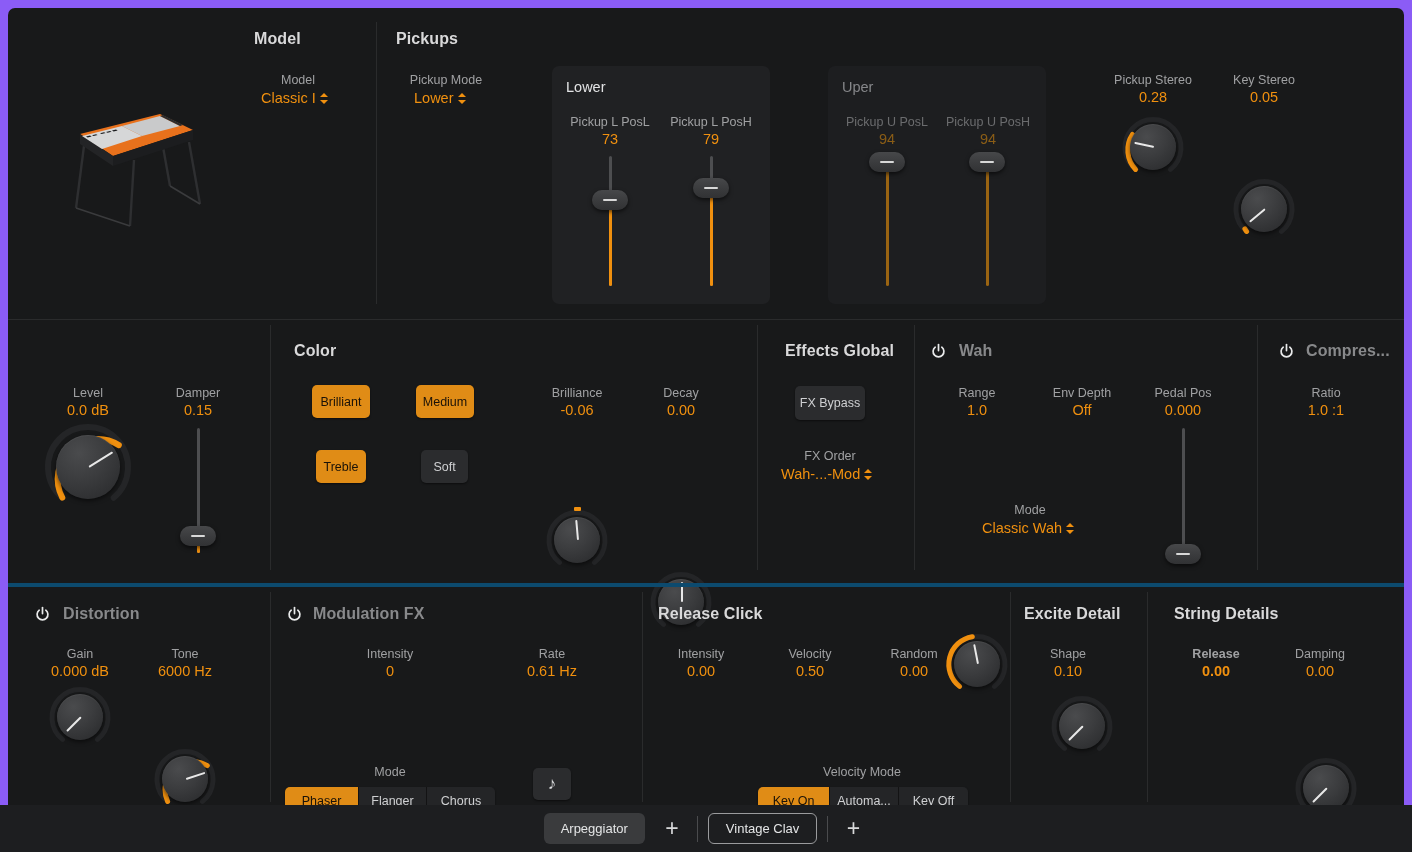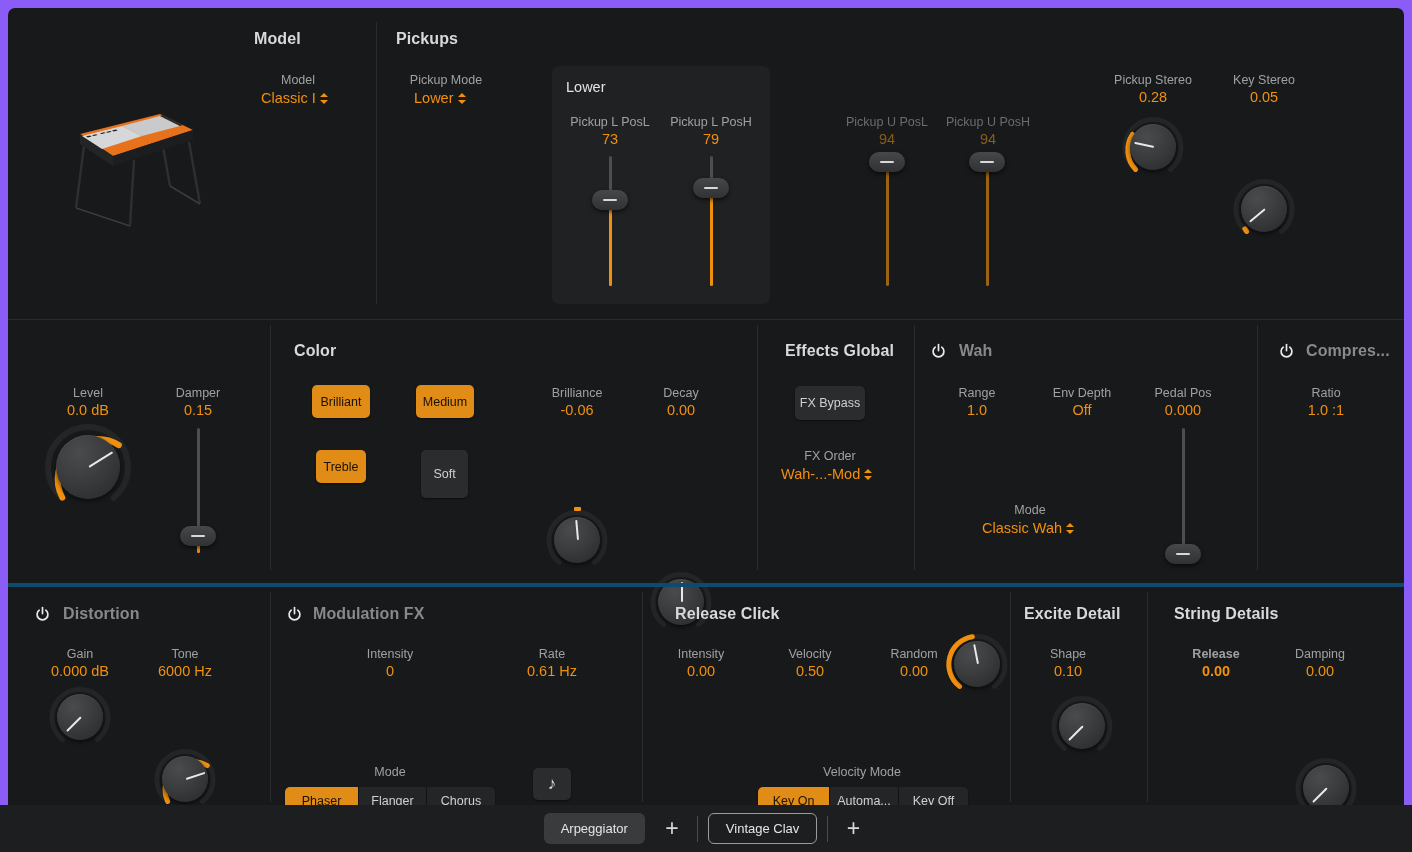--- a/index.html
+++ b/index.html
@@ -234,20 +234,23 @@
       <div class="param" style="left:643px; top:107px; width:120px;">
         <div class="plabel">Pickup L PosH</div>
         <div class="pvalue">79</div>
       </div>
       <div class="slider" style="left:688px; top:148px; width:30px; height:130px;">
         <div class="track" style="top:0; height:130px;"></div>
         <div class="fill" style="top:36px; height:94px;"></div>
         <div class="thumb" style="top:22px;"></div>
       </div>
 
+      <div class="group dim" style="left:820px; top:58px; width:218px; height:238px;">
+        <div class="group-title dim">Uper</div>
+      </div>
       <div class="param" style="left:819px; top:107px; width:120px;">
         <div class="plabel dim">Pickup U PosL</div>
         <div class="pvalue dim">94</div>
       </div>
       <div class="slider" style="left:864px; top:148px; width:30px; height:130px;">
         <div class="fill dim" style="top:8px; height:122px;"></div>
         <div class="thumb" style="top:-4px;"></div>
       </div>
 
       <div class="param" style="left:920px; top:107px; width:120px;">
@@ -330,21 +333,21 @@
       </div>
       <div class="slider" style="left:175px; top:108px; width:30px; height:125px;">
         <div class="track" style="top:0; height:125px;"></div>
         <div class="fill" style="top:112px; height:13px;"></div>
         <div class="thumb" style="top:98px;"></div>
       </div>
 
       <div class="btn on" style="left:304px; top:65px; width:58px; height:33px;">Brilliant</div>
       <div class="btn on" style="left:408px; top:65px; width:58px; height:33px;">Medium</div>
       <div class="btn on" style="left:308px; top:130px; width:50px; height:33px;">Treble</div>
-      <div class="btn" style="left:413px; top:130px; width:47px; height:48px;">Soft</div>
+      <div class="btn" style="left:413px; top:130px; width:47px; height:33px;">Soft</div>
 
       <div class="param" style="left:509px; top:66px; width:120px;">
         <div class="plabel">Brilliance</div>
         <div class="pvalue">-0.06</div>
       </div>
       <div class="knob" style="left:538px; top:105px; width:62px; height:62px;">
         <svg width="62" height="62">
           <path d="M 13.6 53.4 A 28 28 0 1 1 48.4 53.4" fill="none" stroke="#242527" stroke-width="5" stroke-linecap="round"></path>
         </svg>
         <div class="dot" style="top:-2px;"></div>
@@ -443,21 +446,21 @@
       <div class="sec-title dim" style="left:55px; top:18px;">Distortion</div>
 
       <div class="pwr" style="left:278px; top:19px;">
         <svg width="17" height="17" viewBox="0 0 17 17">
           <path d="M 5.2 4.2 A 5.4 5.4 0 1 0 11.8 4.2" fill="none" stroke="#e9eaeb" stroke-width="1.7" stroke-linecap="round"></path>
           <line x1="8.5" y1="1.6" x2="8.5" y2="7.6" stroke="#e9eaeb" stroke-width="1.7" stroke-linecap="round"></line>
         </svg>
       </div>
       <div class="sec-title dim" style="left:305px; top:18px;">Modulation FX</div>
 
-      <div class="sec-title" style="left:650px; top:18px;margin-left:17px;">Release Click</div>
+      <div class="sec-title" style="left:650px; top:18px;">Release Click</div>
       <div class="sec-title" style="left:1016px; top:18px;">Excite Detail</div>
       <div class="sec-title" style="left:1166px; top:18px;">String Details</div>
 
       <div class="param" style="left:12px; top:60px; width:120px;">
         <div class="plabel">Gain</div>
         <div class="pvalue">0.000 dB</div>
       </div>
       <div class="knob" style="left:41px; top:99px; width:62px; height:62px;">
         <svg width="62" height="62">
           <path d="M 13.6 53.4 A 28 28 0 1 1 48.4 53.4" fill="none" stroke="#242527" stroke-width="5" stroke-linecap="round"></path>

